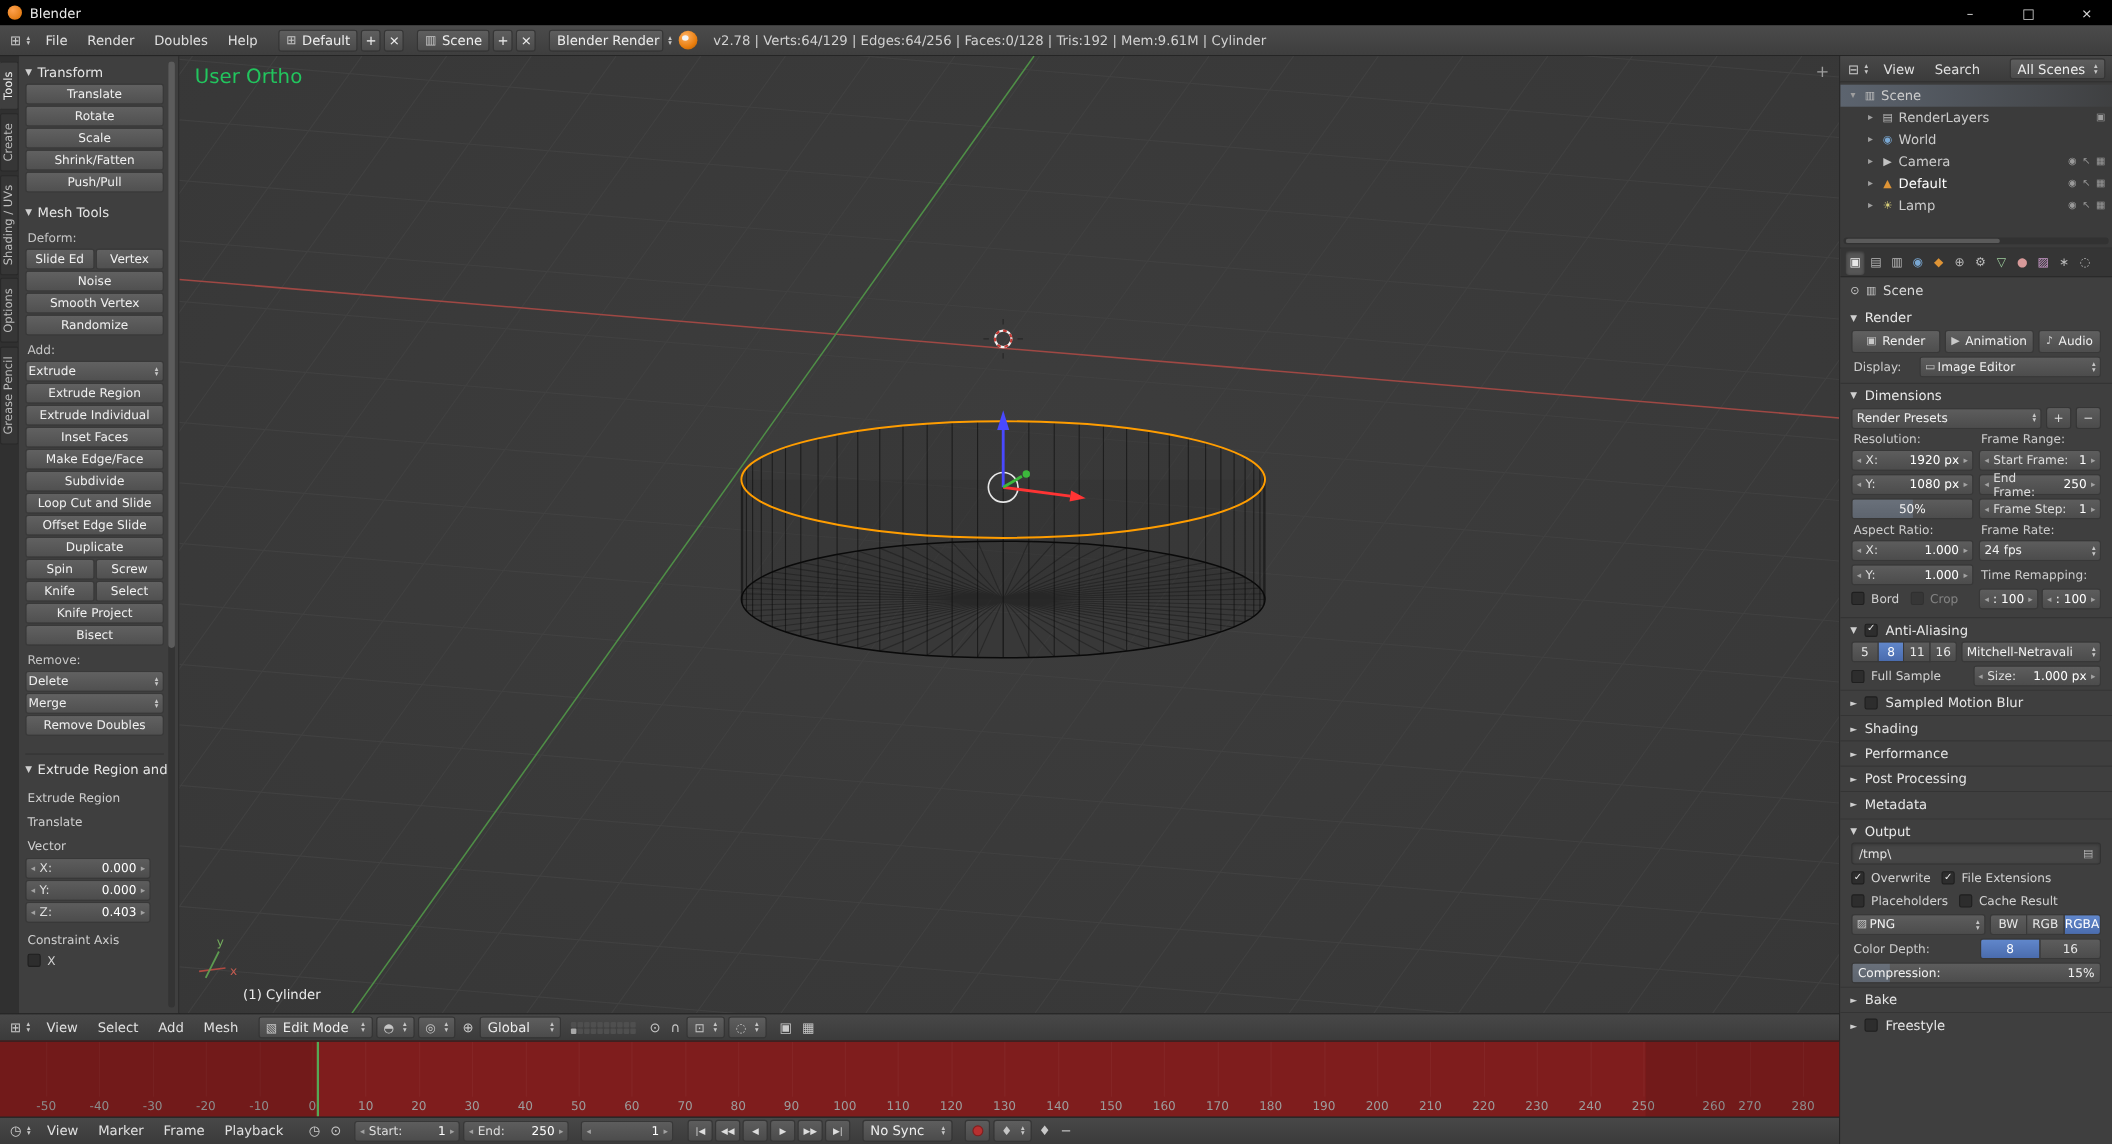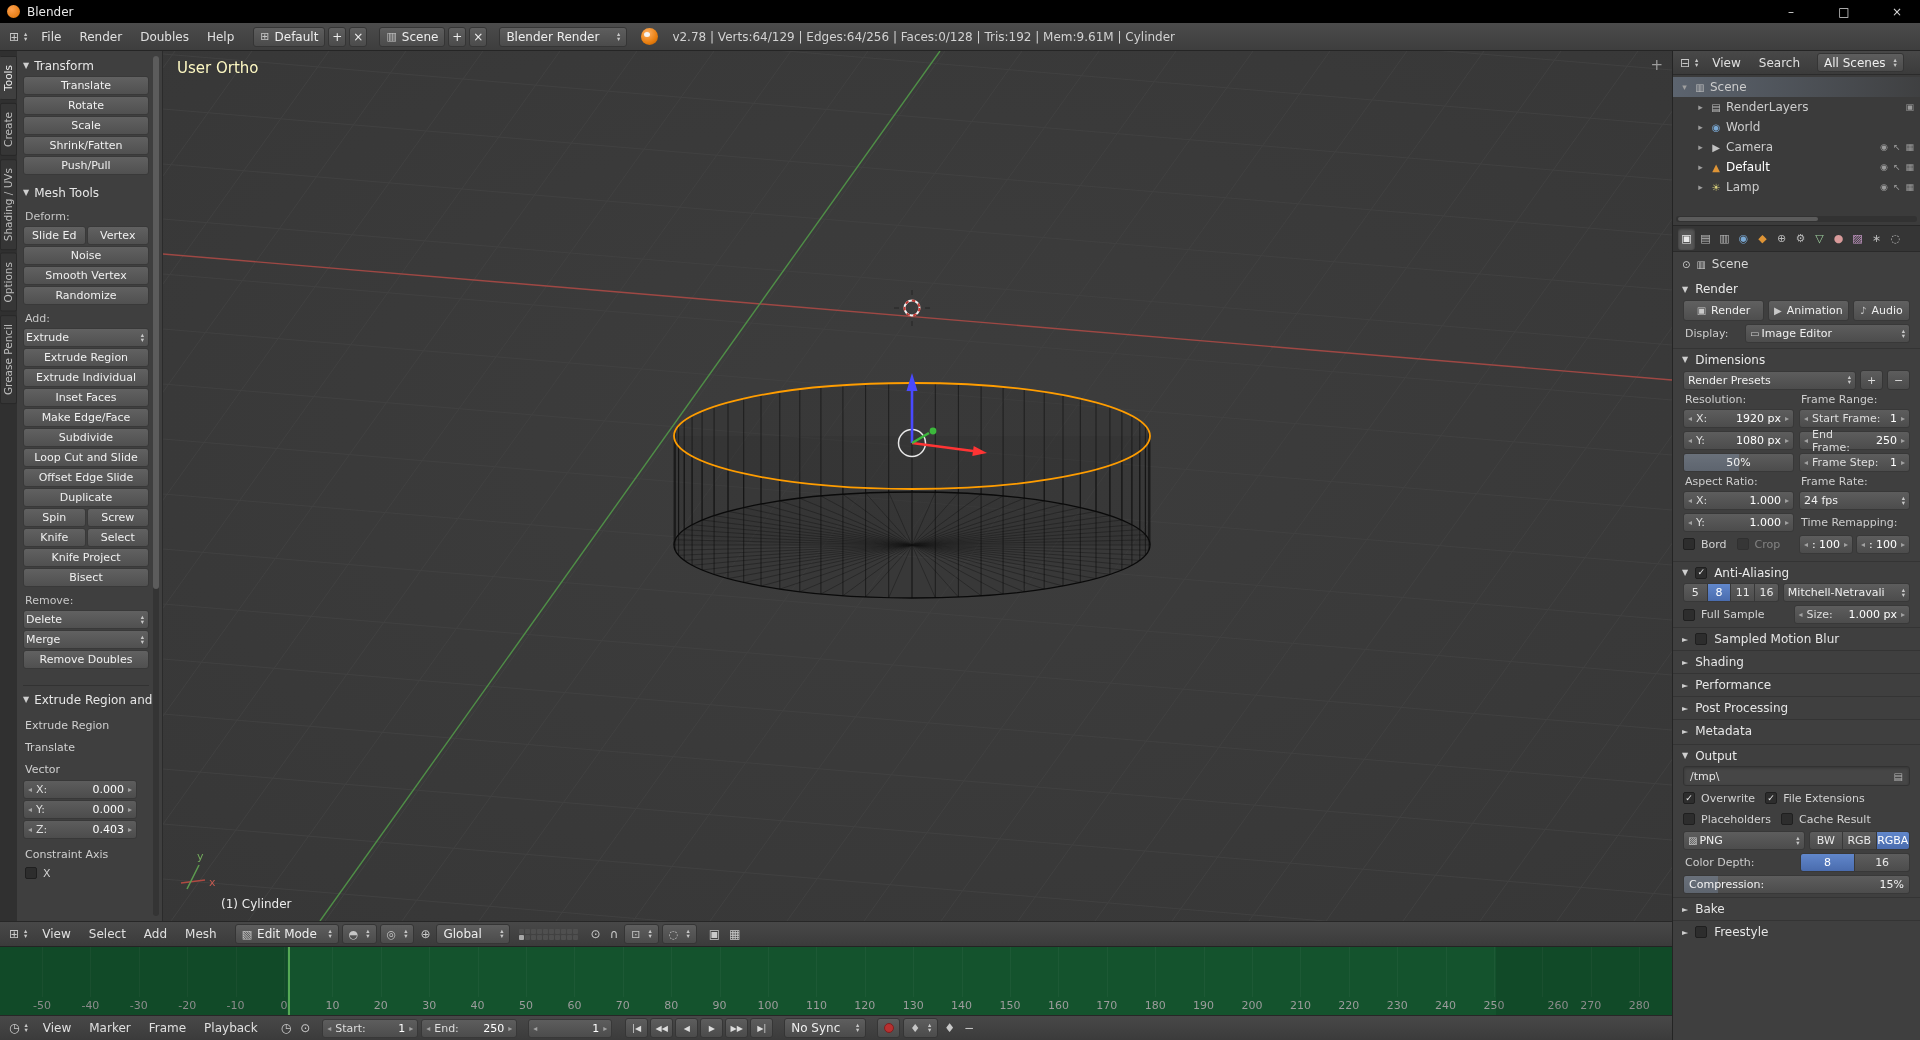--- a/index.html
+++ b/index.html
@@ -60,37 +60,37 @@
   .oplabel{color:#cfcfcf;font-size:11px;margin:9px 0 0 2px}
   .vecbox{width:114px;margin-top:4px}
   .chk{display:flex;align-items:center;gap:6px;font-size:11px;color:#d2d2d2;height:18px}
   .chk.dis{opacity:.45}
   .cbox{width:12px;height:12px;background:#2d2d2d;border:1px solid #1f1f1f;border-radius:2px;flex:none;
         display:flex;align-items:center;justify-content:center;font-size:9px;color:#ececec;line-height:1}
 
   
   .vp{flex:1;position:relative;background:#3a3a3a;overflow:hidden}
   .vp svg{position:absolute;inset:0;width:100%;height:100%}
-  .vp-label{position:absolute;left:14px;top:8px;color:#fef9c3;font-size:15px}
+  .vp-label{position:absolute;left:14px;top:8px;color:#22c55e;font-size:18px}
   .vp-obj{position:absolute;left:58px;bottom:10px;color:#ebebeb;font-size:12px}
   .vp-plus{position:absolute;right:9px;top:5px;color:#9d9d9d;font-size:15px}
   .gz{position:absolute;font-size:11px}
   .gz-x{left:46px;bottom:32px;color:#c25b50}
   .gz-y{left:34px;bottom:58px;color:#74ac5d}
 
   
   .ehdr{height:25px;background:linear-gradient(#484848,#3b3b3b);border-top:1px solid #272727;
         display:flex;align-items:center;padding:0 6px;gap:3px;font-size:12px;color:#dcdcdc;flex:none;white-space:nowrap}
   .fico{display:inline-flex;align-items:center;color:#c9c9c9;font-size:12px;padding:0 3px;gap:2px}
   .layers{display:grid;grid-template-columns:repeat(10,5px);grid-auto-rows:5px;gap:1px;margin:0 6px}
   .layers span{background:#4f4f4f;border-radius:1px}
   .layers span.on{background:#a8a8a8}
 
   
-  .ruler{height:69px;background:#14532d;border-top:1px solid #232323;position:relative;overflow:hidden;flex:none}
+  .ruler{height:69px;background:#7f1d1d;border-top:1px solid #232323;position:relative;overflow:hidden;flex:none}
   .tick{position:absolute;bottom:3px;transform:translateX(-50%);font-size:11px;color:#9c9c9c}
   .tickline{position:absolute;top:0;bottom:18px;width:1px;background:rgba(255,255,255,.04)}
   .cfline{position:absolute;top:0;bottom:0;width:2px;background:#55a855}
   .range-dim{position:absolute;top:0;bottom:0;background:rgba(0,0,0,.10)}
 
   .numfld,.ddf{height:19px;background:linear-gradient(#5d5d5d,#4c4c4c);border:1px solid #383838;border-radius:3px;
         display:flex;align-items:center;padding:0 4px;font-size:11px;color:#f0f0f0;gap:2px}
   .numfld .arr{color:#a2a2a2;font-size:8px}
   .numfld .nl{margin-left:2px;color:#dedede}
   .numfld .nv{margin-left:auto;margin-right:2px;color:#fff}
@@ -181,21 +181,21 @@
       <span>Default</span>
     </span>
     <span class="widget mini">+</span>
     <span class="widget mini">×</span>
     <span class="widget" style="margin-left:10px">
       <span class="wicon">▥</span>
       <span>Scene</span>
     </span>
     <span class="widget mini">+</span>
     <span class="widget mini">×</span>
-    <span class="widget" style="margin-left:10px;width:128px">
+    <span class="widget" style="margin-left:10px;width:104px">
       <span class="dlab" style="flex:1">Blender Render</span>
       <span class="ud">
           <i>▴</i>
           <i>▾</i>
         </span>
     </span>
     <span class="blogo"></span>
     <span class="stats">v2.78 | Verts:64/129 | Edges:64/256 | Faces:0/128 | Tris:192 | Mem:9.61M | Cylinder</span>
   </div>
 
@@ -686,21 +686,21 @@
               <span>⊟</span>
               <span class="ud">
                 <i>▴</i>
                 <i>▾</i>
               </span>
             </span>
           <span style="display:flex">
               <span class="menu">View</span>
               <span class="menu">Search</span>
             </span>
-          <span class="widget" style="margin-left:6px;height:19px">
+          <span class="widget" style="margin-left:16px;height:19px">
             <span>All Scenes</span>
             <span class="ud">
                 <i>▴</i>
                 <i>▾</i>
               </span>
           </span>
         </div>
         <div class="out-tree">
 
         <div class="orow sel" style="padding-left: 6px;">

